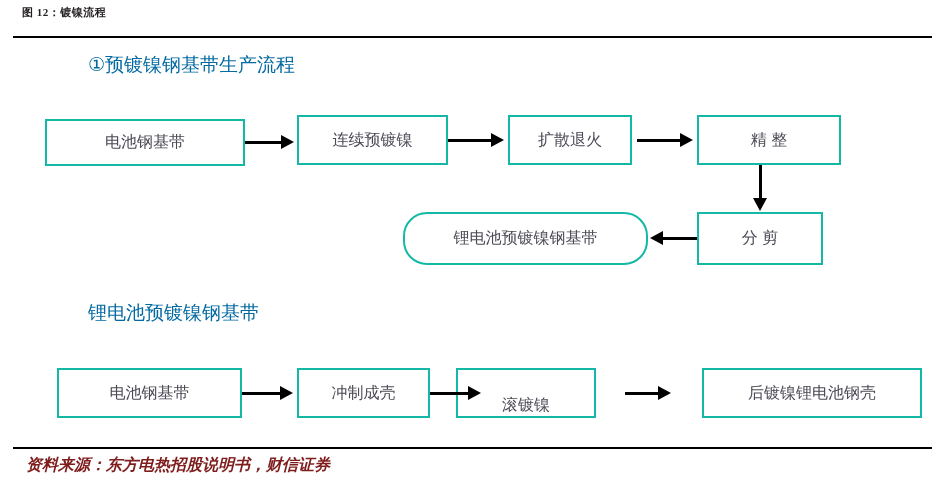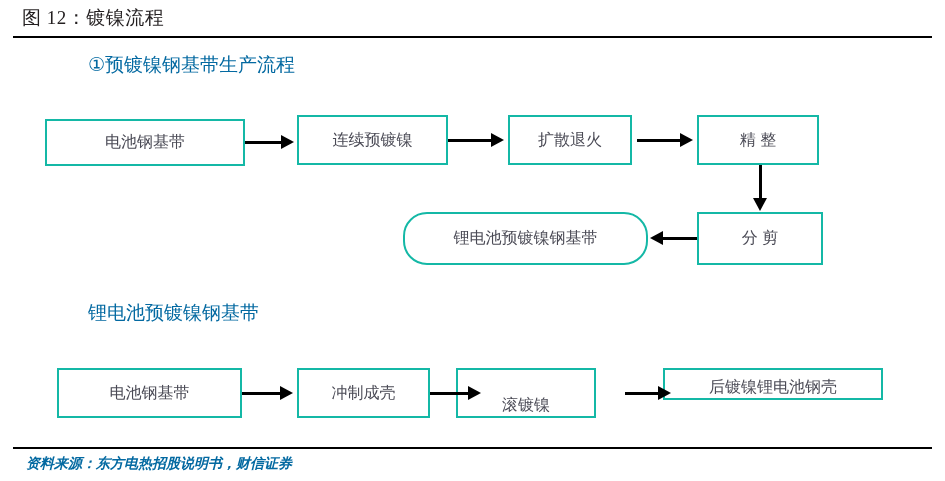--- a/index.html
+++ b/index.html
@@ -15,22 +15,22 @@
     color: #231f20;
     overflow: hidden;
   }
 
   
   #figure-title {
     position: absolute;
     left: 22px;
     top: 5px;
     font-family: "Liberation Serif", "DejaVu Serif", serif;
-    font-weight: normal;
-    font-size: 19px;
+    font-weight: bold;
+    font-size: 11px;
     letter-spacing: 0.5px;
     white-space: nowrap;
   }
   #title-rule {
     position: absolute;
     left: 13px;
     top: 36px;
     width: 919px;
     height: 0;
     border-top: 2.5px solid #000000;
@@ -45,23 +45,23 @@
     height: 0;
     border-top: 2.5px solid #000000;
   }
   #source-note {
     position: absolute;
     left: 26px;
     top: 455px;
     font-family: Liberation Mono, monospace;
     font-style: italic;
     font-weight: bold;
-    font-size: 14px;
+    font-size: 16px;
     white-space: nowrap;
-    color: #0369a1;
+    color: #7f1d1d;
   }
 
   
   .section-heading {
     position: absolute;
     font-family: "Liberation Sans", "DejaVu Sans", sans-serif;
     font-size: 19px;
     color: #0369a1;
     white-space: nowrap;
   }
@@ -130,21 +130,21 @@
 </div>
 
 <div class="flow-box thick" style="left:297px; top:115px; width:151px; height:50px;">
   <span>连续预镀镍</span>
 </div>
 
 <div class="flow-box thick" style="left:508px; top:115px; width:124px; height:50px;">
   <span>扩散退火</span>
 </div>
 
-<div class="flow-box thick" style="left:697px; top:115px; width:122px; height:50px;">
+<div class="flow-box thick" style="left:697px; top:115px; width:144px; height:50px;">
   <span>精  整</span>
 </div>
 
 <div class="conn conn-h" style="left:245px; top:141px; width:38px;"></div>
 <div class="arrowhead right" style="left:281px; top:135px;"></div>
 
 <div class="conn conn-h" style="left:448px; top:139px; width:45px;"></div>
 <div class="arrowhead right" style="left:491px; top:133px;"></div>
 
 <div class="conn conn-h" style="left:637px; top:139px; width:45px;"></div>
@@ -171,21 +171,21 @@
 </div>
 
 <div class="flow-box thick" style="left:297px; top:368px; width:133px; height:50px;">
   <span>冲制成壳</span>
 </div>
 
 <div class="flow-box thick" style="left:456px; top:368px; width:140px; height:50px;align-items:flex-end;">
   <span>滚镀镍</span>
 </div>
 
-<div class="flow-box thick" style="left:663px; top:368px; width:220px; height:32px;align-items:flex-end;">
+<div class="flow-box thick" style="left:702px; top:368px; width:220px; height:50px;">
   <span>后镀镍锂电池钢壳</span>
 </div>
 
 <div class="conn conn-h" style="left:242px; top:392px; width:40px;"></div>
 <div class="arrowhead right" style="left:280px; top:386px;"></div>
 
 <div class="conn conn-h" style="left:430px; top:392px; width:40px;"></div>
 <div class="arrowhead right" style="left:468px; top:386px;"></div>
 
 <div class="conn conn-h" style="left:625px; top:392px; width:36px;"></div>

